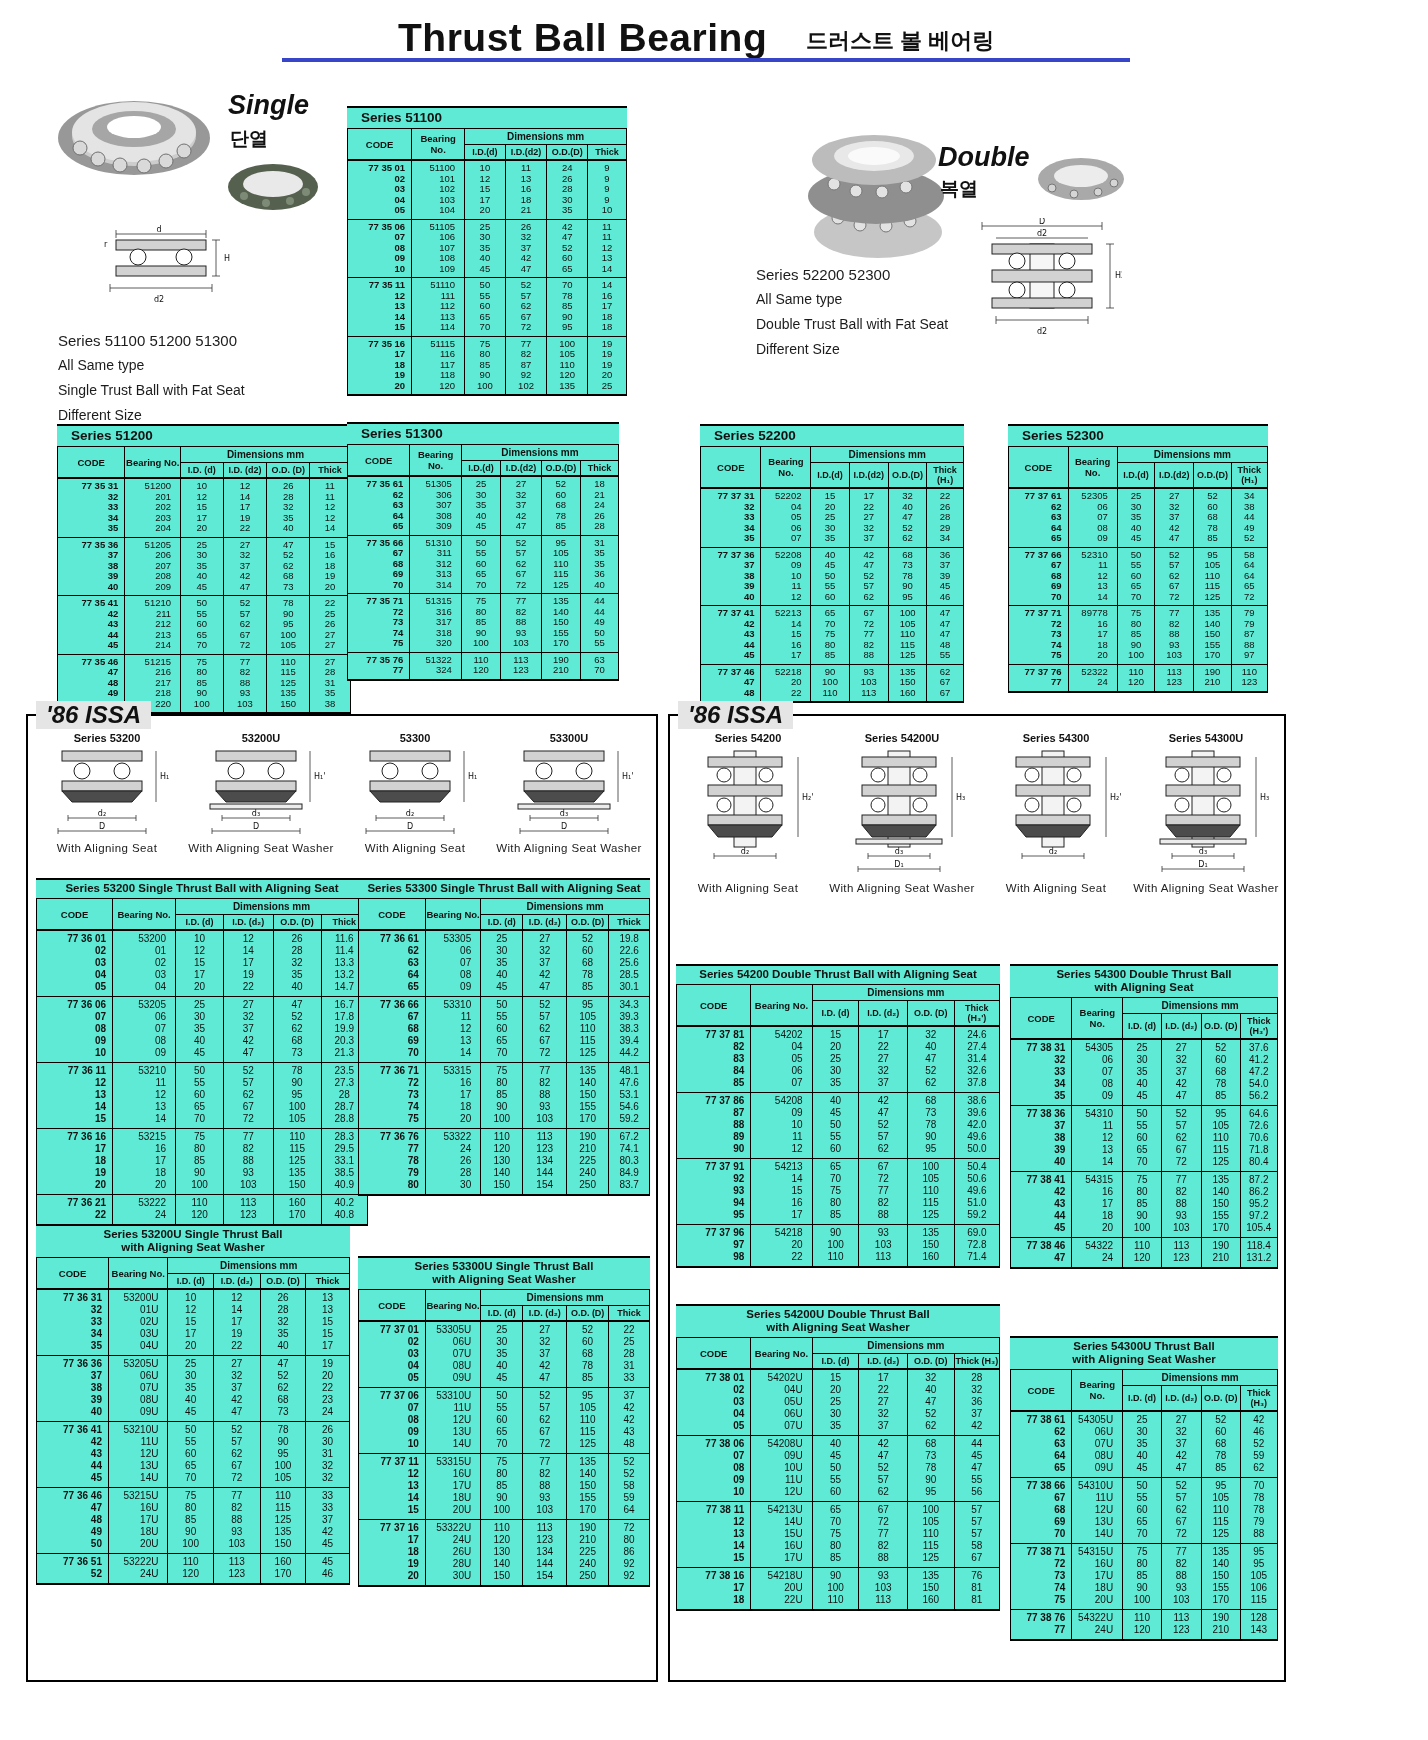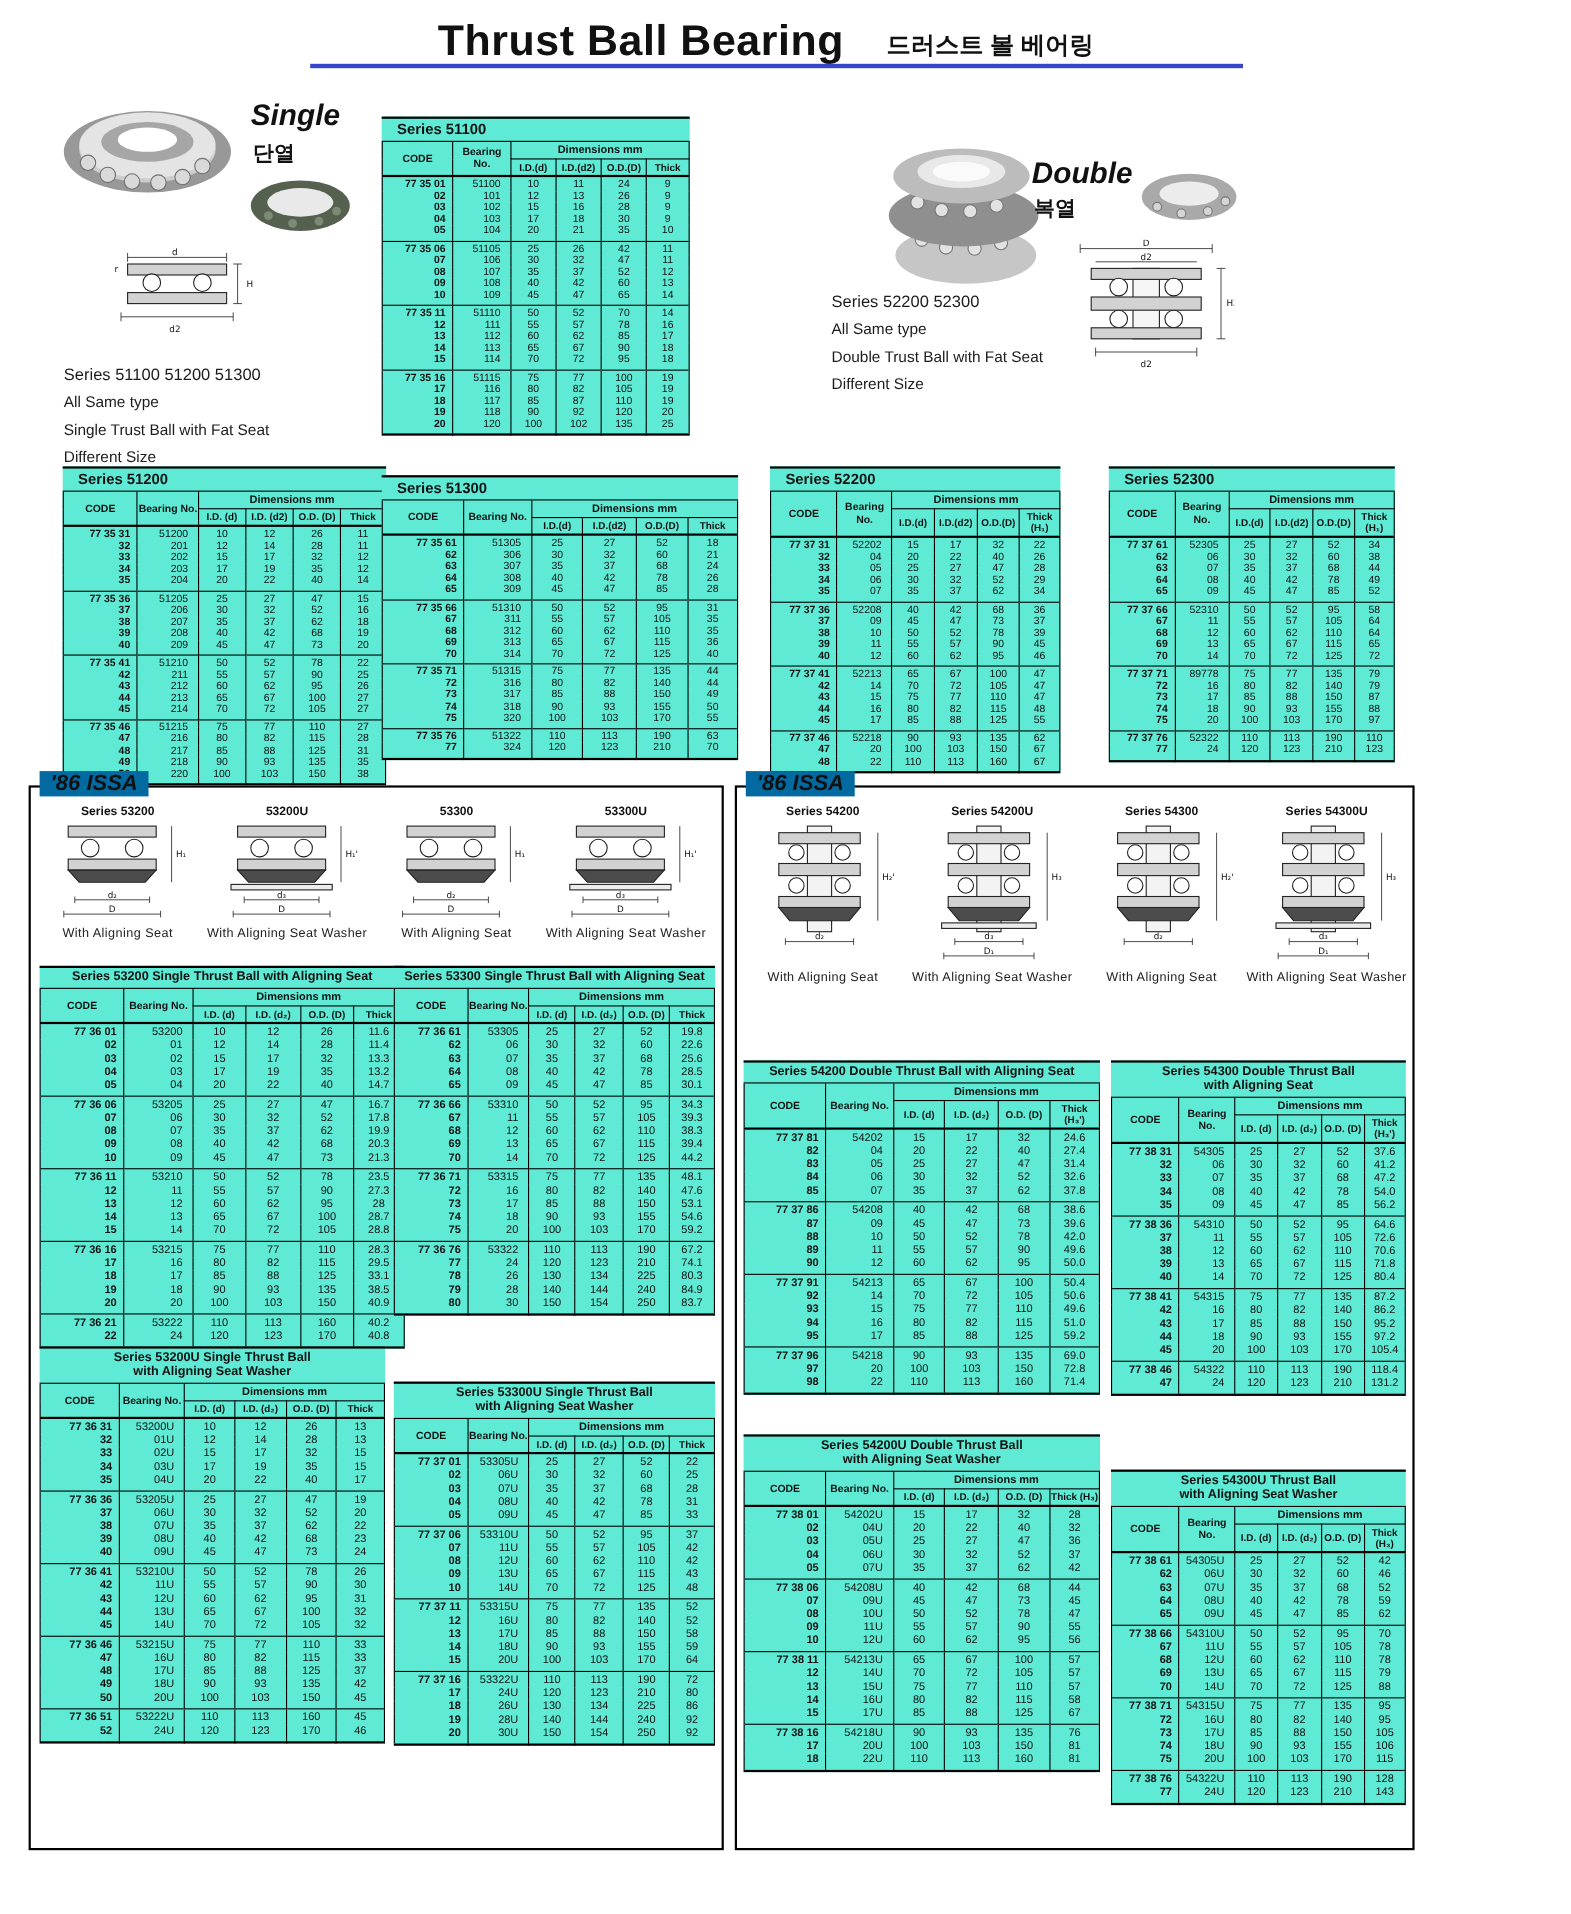--- a/index.html
+++ b/index.html
@@ -31,22 +31,22 @@
   .btable.dense td{font-size:9.5px;line-height:10.5px}
   .t-grid td.c-code{text-align:right;padding-right:6px;font-weight:bold}
   .t-grid td.c-bear{text-align:right;padding-right:9px}
   .t-grid td.c-dim{text-align:center}
   .t-grid tr.grp td{border-top:1.5px solid #000}
   .t-grid tr.gf td{padding-top:2px}
   .t-grid tr.gl td{padding-bottom:3px}
 
   
   .issa-frame{position:absolute;border:2px solid #000;background:#fff}
-  .issa-label{position:absolute;top:-15px;left:8px;background:#0369a1;padding:0 10px;
-              font-style:italic;font-weight:bold;font-size:20px}
+  .issa-label{position:absolute;top:-15px;left:8px;background:#e5e5e5;padding:0 10px;
+              font-style:italic;font-weight:bold;font-size:24px}
   .diag-block{position:absolute;text-align:center}
   .diag-label{font-weight:bold;font-size:11px;line-height:13px}
   .diag-caption{font-size:11.5px;letter-spacing:.4px;color:#222;margin-top:1px}
 
   
   svg .st{fill:#d2d2d2;stroke:#222;stroke-width:1}
   svg .lt{fill:#ececec;stroke:#222;stroke-width:1}
   svg .dk{fill:#4c4c4c;stroke:#222;stroke-width:1}
   svg .ball{fill:#fff;stroke:#222;stroke-width:1}
   svg .dim{stroke:#333;stroke-width:.8}
@@ -551,21 +551,21 @@
         <td class="c-code">50</td>
         <td class="c-bear">220</td>
             <td class="c-dim">100</td>
             <td class="c-dim">103</td>
             <td class="c-dim">150</td>
             <td class="c-dim">38</td>
           </tr>
         </tbody>
       </table>
     </div>
-  <div class="abs btable dense" style="left:347px;top:432px;width:324px">
+  <div class="abs btable dense" style="left:347px;top:422px;width:272px">
       <div class="t-title">Series 51300</div>
       <table class="t-grid">
     <colgroup>
           <col style="width:23%">
           <col style="width:19%">
           <col style="width:14.5%">
           <col style="width:15%">
           <col style="width:14.5%">
           <col style="width:14%">
         </colgroup>

